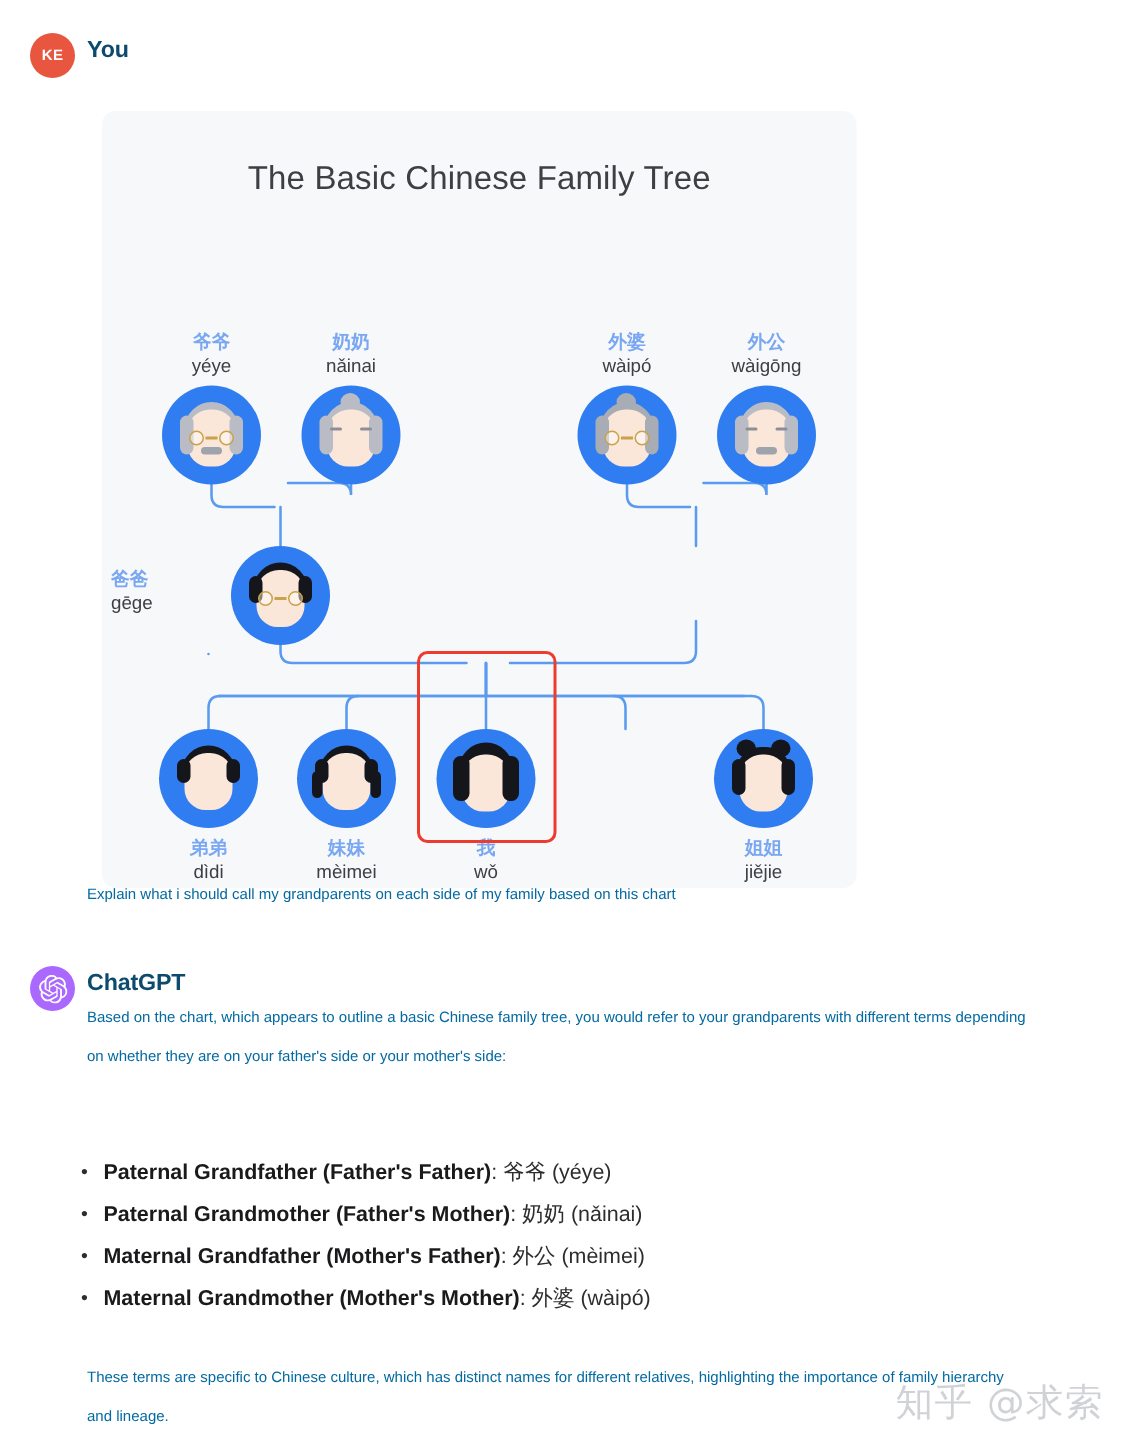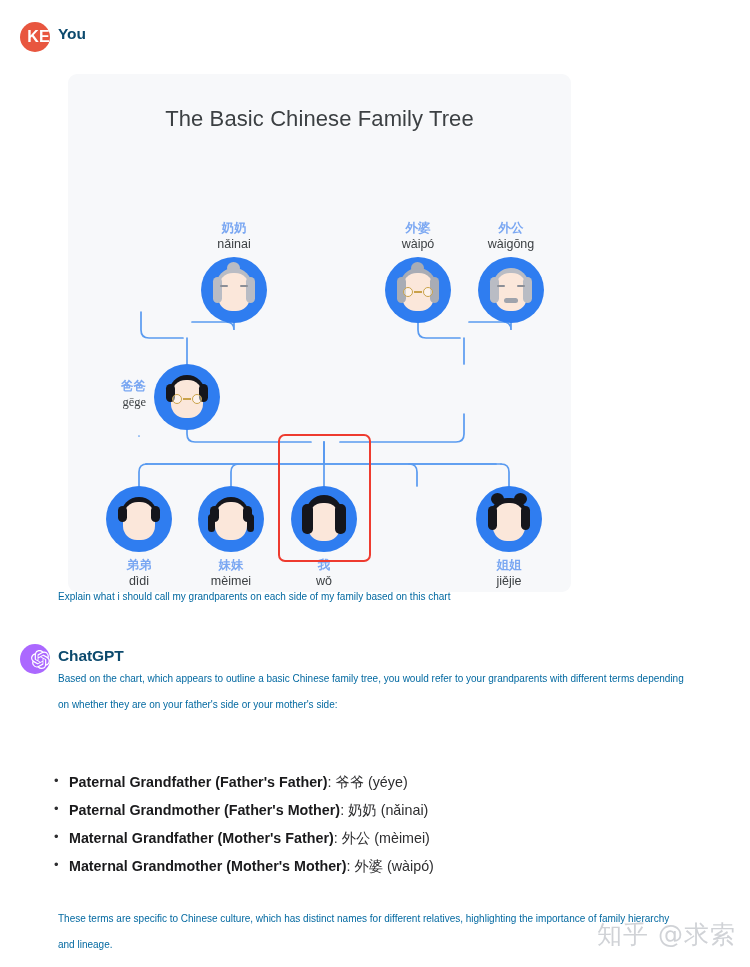--- a/index.html
+++ b/index.html
@@ -31,22 +31,22 @@
   }
   .avatar {
     position: absolute;
     left: 20px;
     top: 0;
     width: 30px;
     height: 30px;
     border-radius: 50%;
     display: flex;
     align-items: center;
-    justify-content: flex-end;
-    font-size: 16px;
+    justify-content: center;
+    font-size: 10px;
     font-weight: bold;
     color: #ffffff;
     letter-spacing: 0.3px;
     box-sizing: border-box;
   }
   .avatar-user { background: #e8563f; }
   .avatar-assistant { background: #ab68ff; }
   .avatar-assistant svg { display: block; }
 
   .turn-author {
@@ -161,21 +161,21 @@
   .lbl-above { margin-bottom: 5px; }
   .lbl-below { margin-top: 5px; }
 
   
   .person.side { width: 66px; }
   .person.side .lbl {
     position: absolute;
     top: 14px;
     width: 72px;
   }
-  .person.side.lbl-left .lbl { right: 74px; text-align: right; font-family: Liberation Serif, serif; }
+  .person.side.lbl-left .lbl { right: 74px; text-align: left; }
   .person.side.lbl-right .lbl { left: 74px; text-align: left; }
 
   
   .face {
     position: absolute;
     left: 50%;
     top: 50%;
     transform: translate(-50%, -50%);
     width: 66px;
     height: 66px;
@@ -332,20 +332,40 @@
         <path d="M256,390 v-22"></path>
         <path d="M71,412 v-14 q0,-8 8,-8"></path>
         <path d="M163,412 v-14 q0,-8 8,-8"></path>
         <path d="M256,412 v-22"></path>
         <path d="M349,412 v-14 q0,-8 -8,-8"></path>
         <path d="M441,412 v-14 q0,-8 -8,-8"></path>
         <path d="M79,390 h354"></path>
       </g>
     </svg>
 
+    <div class="person" style="left:40px; top:146px;">
+      <div class="lbl lbl-above">
+        <span class="cn">爷爷</span>
+        <span class="py">yéye</span>
+      </div>
+      <div class="node-circle">
+        <div class="face">
+          <div class="hair hair-gray"></div>
+          <div class="head"></div>
+          <div class="sidehair l hair-gray"></div>
+          <div class="sidehair r hair-gray"></div>
+          <div class="glasses">
+              <i class="l"></i>
+              <i class="r"></i>
+              <b></b>
+            </div>
+          <div class="mustache"></div>
+        </div>
+      </div>
+    </div>
 
     <div class="person" style="left:133px; top:146px;">
       <div class="lbl lbl-above">
         <span class="cn">奶奶</span>
         <span class="py">nǎinai</span>
       </div>
       <div class="node-circle">
         <div class="face">
           <div class="bun hair-gray" style="left:26px; top:5px;"></div>
           <div class="hair hair-gray"></div>

